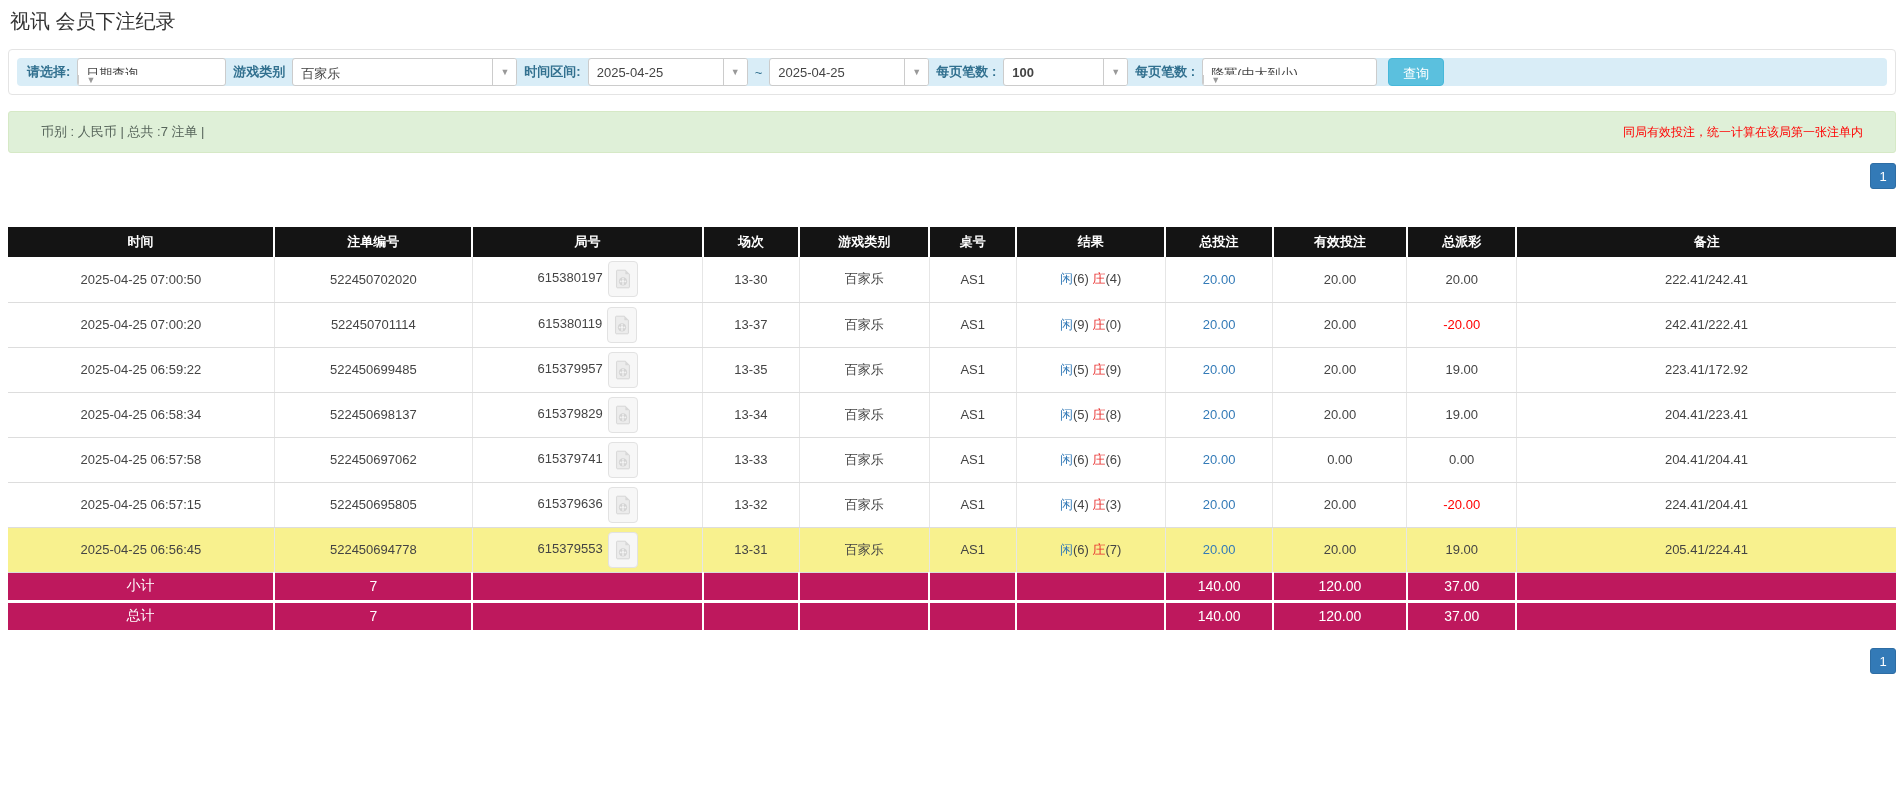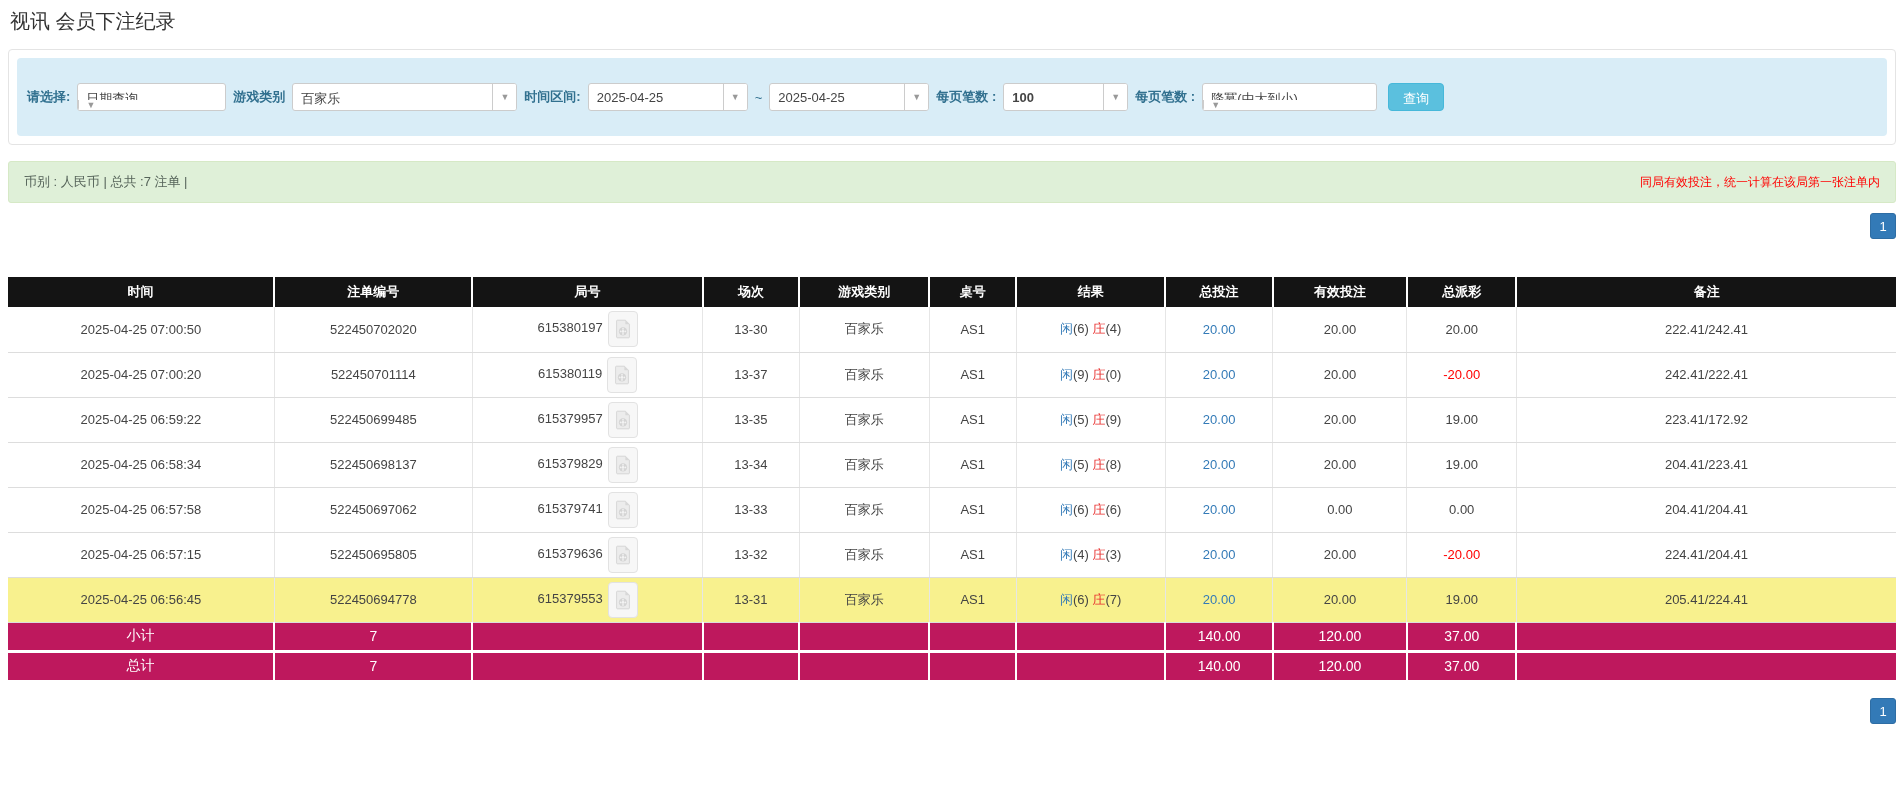--- a/index.html
+++ b/index.html
@@ -5,38 +5,38 @@
   * { box-sizing: border-box; margin: 0; padding: 0; }
   html, body { width: 1904px; height: 794px; background: #fff;
     font-family: "Liberation Sans", "DejaVu Sans", sans-serif; color: #333; }
   .page { padding: 6px 8px 0 8px; }
 
   
   .page-title { font-size: 20px; font-weight: 500; color: #333; margin: 2px 0 14px 2px; }
 
   
   .filter-panel { border: 1px solid #e4e4e4; border-radius: 4px; background: #fff; padding: 8px; }
-  .filter-bar { background: #d9edf7; border-radius: 4px; padding: 25px 10px; display: flex;
+  .filter-bar { background: #d9edf7; border-radius: 4px; padding: 0 10px; display: flex;
     align-items: center; gap: 7px; }
   .flabel { color: #31708f; font-weight: bold; font-size: 13px; white-space: nowrap; }
   .combo { display: flex; align-items: stretch; background: #fff; border: 1px solid #ccc;
     border-radius: 3px; height: 28px; overflow: hidden; cursor: pointer; }
   .combo-val { flex: 1; font-size: 13px; color: #444; padding: 6px 8px; white-space: nowrap; overflow: hidden; }
   .combo-caret { width: 24px; border-left: 1px solid #ccc; display: flex; align-items: center;
     justify-content: center; color: #999; font-size: 9px; background: #fff; }
   .w165 { width: 149px; flex-direction: column; } .w225 { width: 225px; } .w160 { width: 160px; }
   .w125 { width: 125px; font-weight: bold; } .w175 { width: 175px; flex-direction: column; }
   .tilde { color: #31708f; font-size: 13px; }
   .search-btn { background: #5bc0de; color: #fff; border: 1px solid #46b8da; border-radius: 4px;
     font-size: 13px; padding: 6px 14px; height: 28px; cursor: pointer; margin-left: 4px;
     font-family: inherit; }
 
   
   .summary-bar { margin-top: 16px; background: #dff0d8; border: 1px solid #d6e9c6; border-radius: 3px;
-    padding: 11px 15px; display: flex; justify-content: space-between; align-items: center; }
+    padding: 11px 32px; display: flex; justify-content: space-between; align-items: center; }
   .summary-left { font-size: 13px; color: #56645a; }
   .summary-note { font-size: 12px; color: #ff0000; }
 
   
   .pager { display: flex; justify-content: flex-end; }
   .pager-top { margin-top: 10px; margin-bottom: 38px; }
   .pager-bottom { margin-top: 18px; }
   .page-btn { min-width: 26px; height: 26px; background: #337ab7; border: 1px solid #2e6da4;
     color: #fff; font-size: 13px; border-radius: 3px; cursor: pointer; font-family: inherit; }
 

